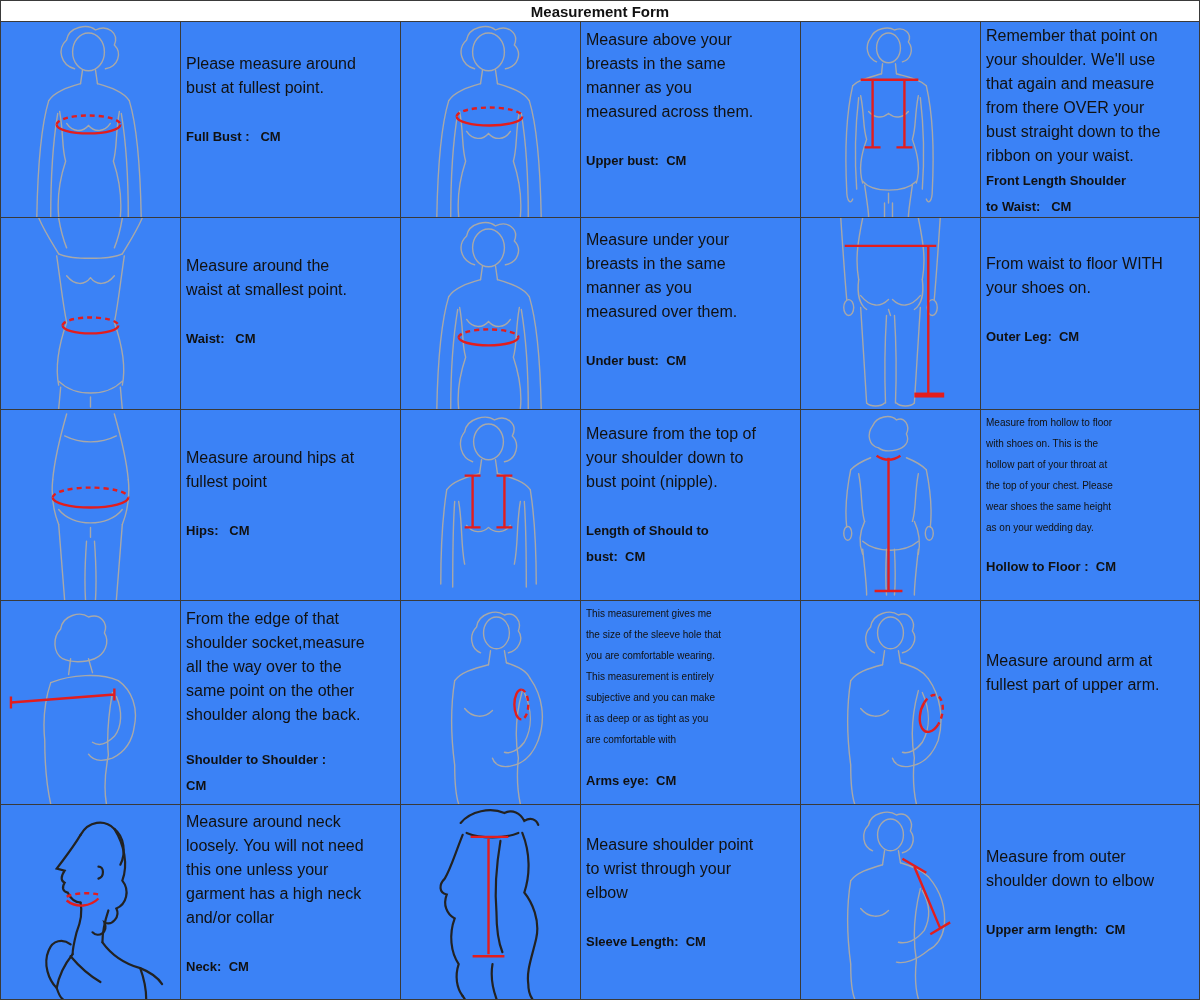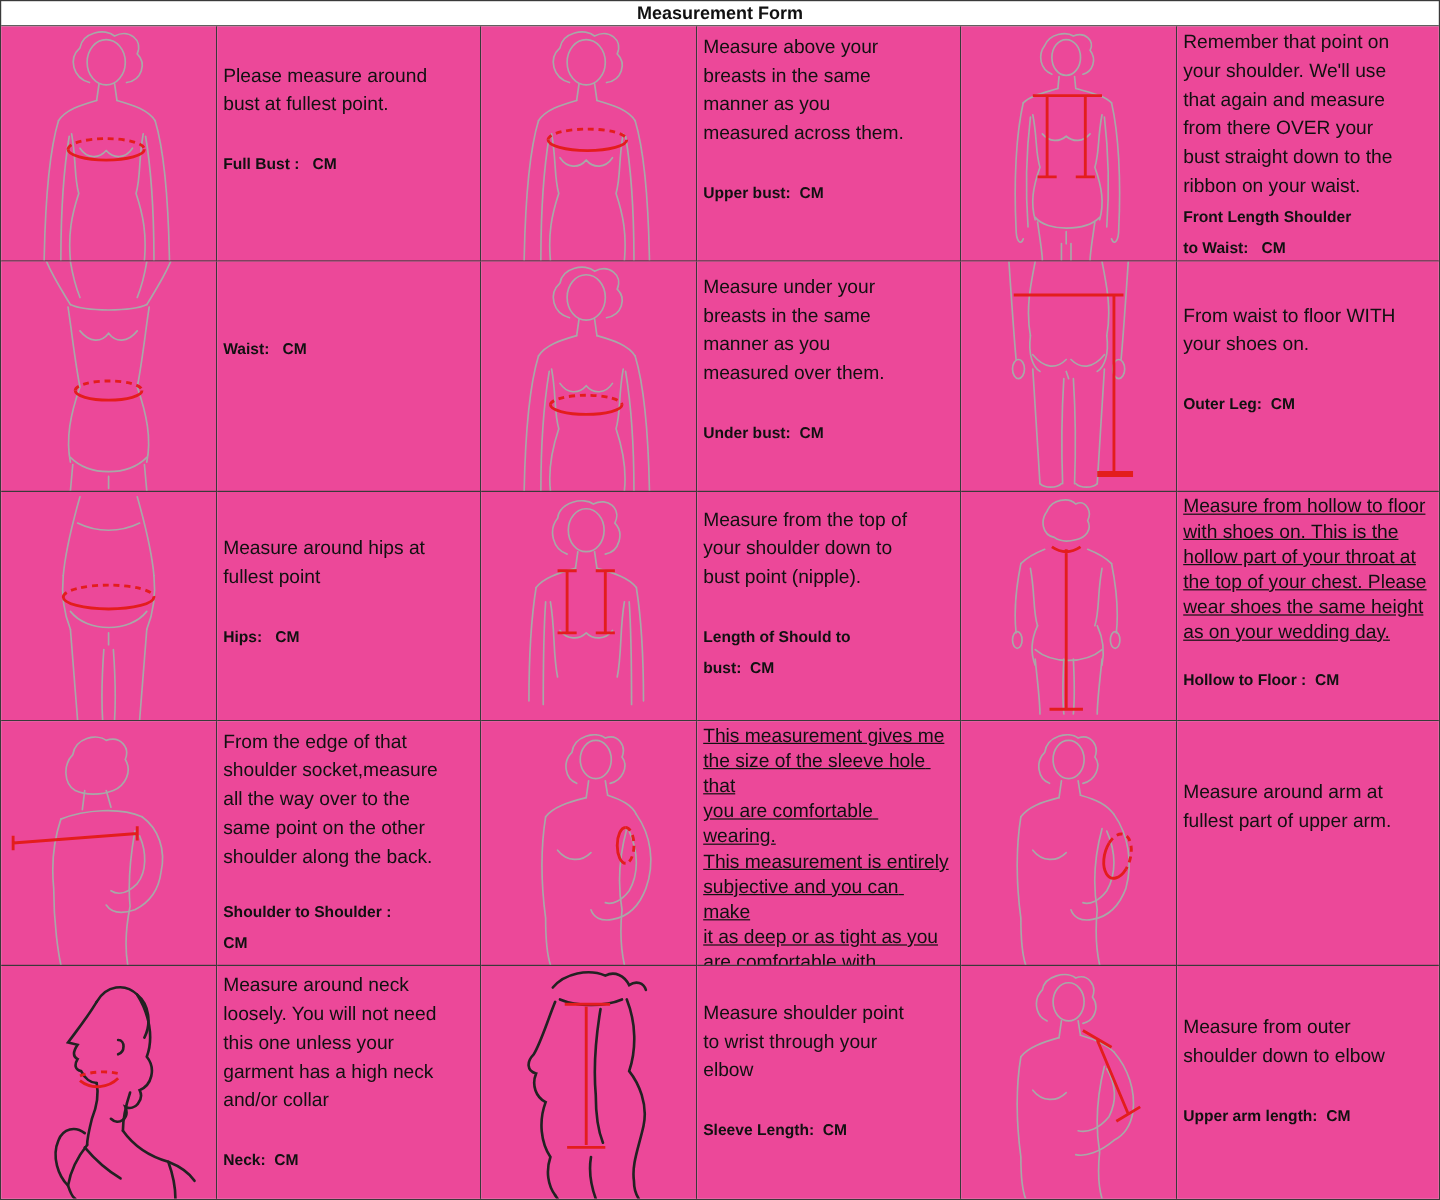--- a/index.html
+++ b/index.html
@@ -5,27 +5,27 @@
   :root{ --red:#e31d1d; --sketch:#a8a8a8; --ink:#222; --border:#3a3a3a; }
   *{box-sizing:border-box; margin:0; padding:0;}
   body{background:#fff; font-family:"Liberation Sans", sans-serif; color:#111;}
   #form{width:1200px; height:1000px; border:1px solid var(--border); background:#fff;}
   .title{height:21px; border-bottom:1px solid var(--border); text-align:center;
          font-weight:bold; font-size:15px; line-height:21px;}
   .grid{display:grid; width:100%; height:977px;
         grid-template-columns:180px 220px 180px 220px 180px 1fr;
         grid-template-rows:196px 192px 191px 204px 1fr;}
   .cell{border-right:1px solid var(--border); border-bottom:1px solid var(--border);
-        overflow:hidden; background:#ec4899;}
+        overflow:hidden; background:#3b82f6;}
   .grid .cell:nth-child(6n){border-right:none;}
   .grid .cell:nth-child(n+25){border-bottom:none;}
   .img svg{width:100%; height:100%; display:block;}
   .txt{padding-left:5px; padding-right:8px;}
   .desc{font-size:16px; line-height:24px; white-space:pre-wrap;}
-  .desc.small{font-size:16px; line-height:21px;text-decoration:underline;}
+  .desc.small{font-size:10px; line-height:21px;}
   .lbl{font-size:13px; line-height:26px; font-weight:bold; white-space:pre-wrap; margin-top:24px;}
   .g{fill:none; stroke:var(--sketch); stroke-width:1.4; stroke-linecap:round;}
   .ink{fill:none; stroke:var(--ink); stroke-width:2.2; stroke-linecap:round;}
   .r{fill:none; stroke:var(--red); stroke-width:2.4;}
   .rd{fill:none; stroke:var(--red); stroke-width:2.4; stroke-dasharray:5 4;}
   .rthick{stroke-width:5;}
 </style>
 </head>
 <body>
 
@@ -106,20 +106,22 @@
         <path class="g" d="M58,36 C70,42 110,42 122,36"></path>
         <path class="g" d="M56,38 C60,65 62,85 66,105 C58,128 54,148 58,168 M124,38 C120,65 118,85 114,105 C122,128 126,148 122,168"></path>
         <path class="g" d="M66,58 C74,68 84,68 90,60 M90,60 C96,68 106,68 114,58"></path>
         <path class="g" d="M58,164 C74,180 106,180 122,164 M90,180 L90,190"></path>
         <path class="g" d="M60,170 L58,192 M120,170 L122,192"></path>
         <path class="r" d="M62,108 A28,8 0 0 0 118,108"></path>
         <path class="rd" d="M62,108 A28,8 0 0 1 118,108"></path>
       </svg>
     </div>
     <div class="cell txt" style="padding-top:36px">
+      <p class="desc">Measure around the
+waist at smallest point.</p>
       <p class="lbl">Waist:   CM</p>
     </div>
     <div class="cell img">
       <svg viewBox="0 0 180 192">
         <path class="g" d="M74,47 C60,43 56,27 66,18 C68,5 87,1 95,8 C107,2 119,11 114,23 C122,31 118,45 105,47"></path>
         <ellipse class="g" cx="88" cy="30" rx="16" ry="19"></ellipse>
         <path class="g" d="M82,48 L80,62 M95,48 L97,62"></path>
         <path class="g" d="M80,62 C66,66 54,70 48,79 M97,62 C111,66 123,70 129,79"></path>
         <path class="g" d="M48,79 C41,102 37,142 36,192 M129,79 C136,102 140,142 141,192"></path>
         <path class="g" d="M57,92 C52,122 50,155 50,192 M121,92 C126,122 128,155 128,192"></path>

